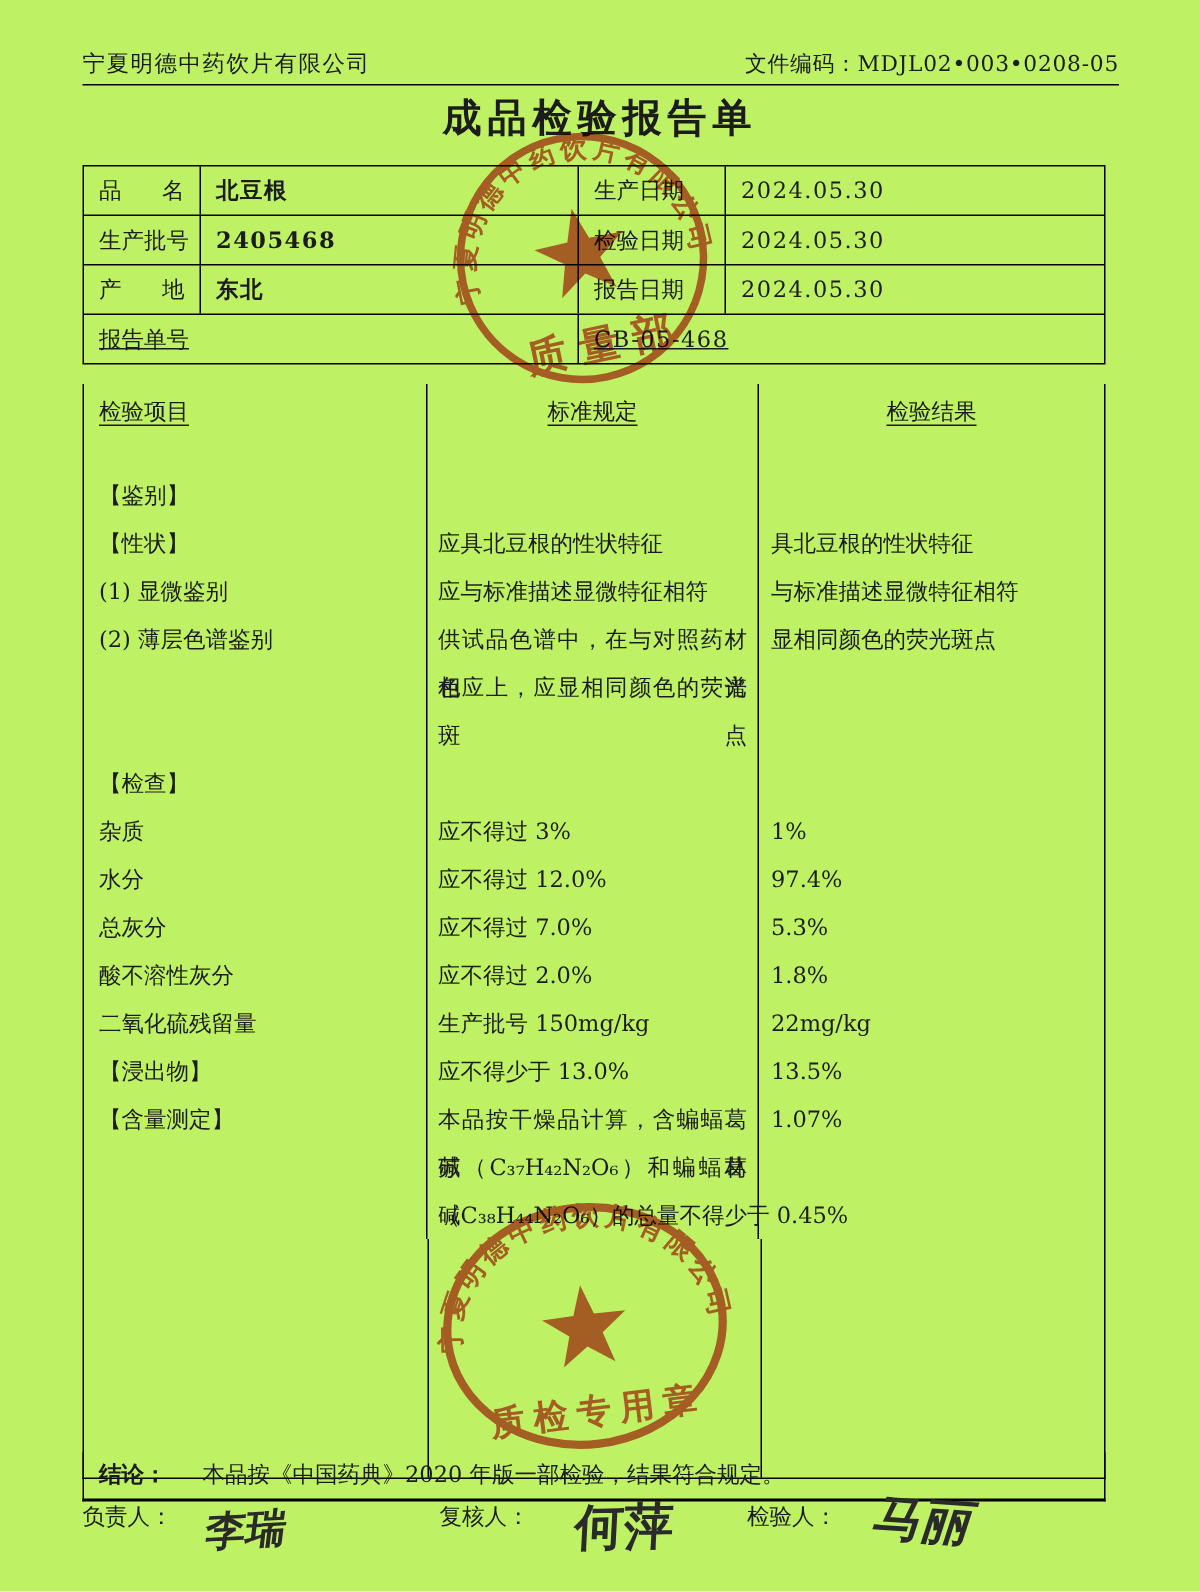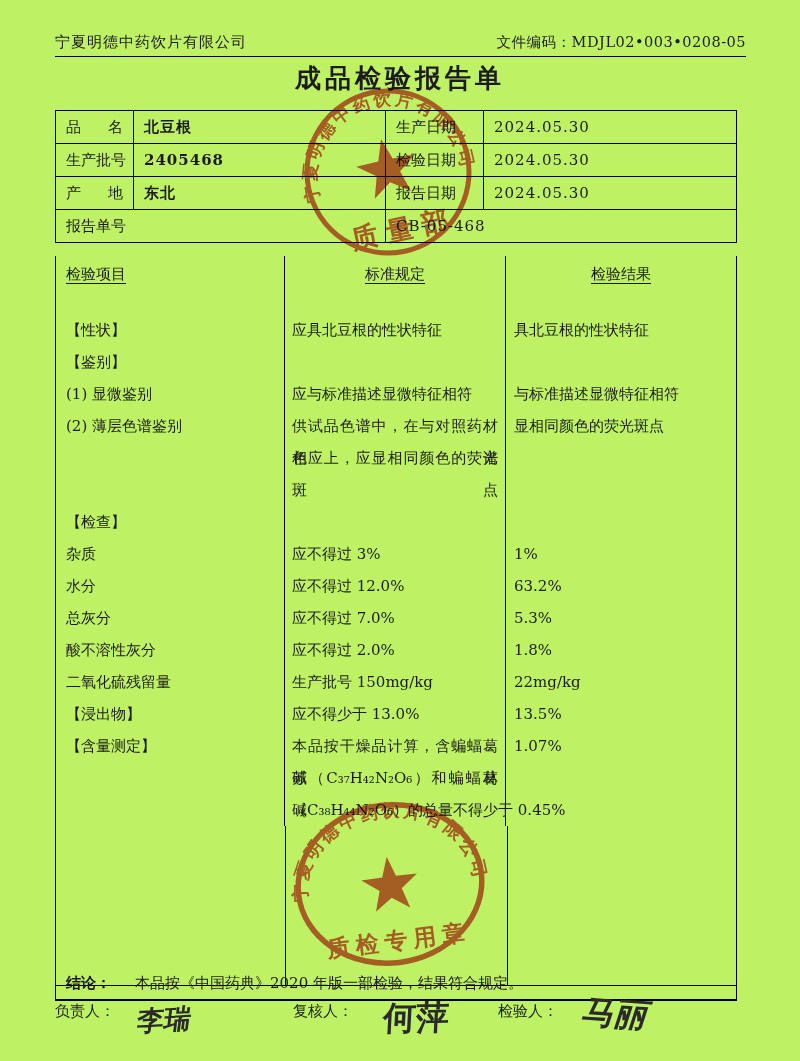--- a/index.html
+++ b/index.html
@@ -11,21 +11,21 @@
   
   .header-company{position:absolute;left:55px;top:33px;font-size:15px;letter-spacing:1px;}
   .header-code{position:absolute;right:54px;top:33px;font-size:14.5px;letter-spacing:.5px;}
   .header-rule{position:absolute;left:55px;top:56px;width:691px;border-top:1.5px solid #000;}
   .title{position:absolute;left:0;top:61px;width:100%;text-align:center;
          font-size:26px;font-weight:bold;letter-spacing:4px;}
   
   .info-table{position:absolute;left:55px;top:110px;width:682px;box-sizing:border-box;
               border:1.5px solid #000;font-size:15px;}
   .irow{display:flex;height:32px;border-bottom:1.5px solid #000;}
-  .irow:last-child{border-bottom:none;}
+  .irow:last-child{border-bottom:none;text-decoration:underline;}
   .icell{box-sizing:border-box;display:flex;align-items:center;padding:0 10px;white-space:nowrap;}
   .ilabel{width:78px;border-right:1.5px solid #000;}
   .ivalue{width:252px;border-right:1.5px solid #000;letter-spacing:1px;font-weight:bold;}
   .ilabel2{width:98px;border-right:1.5px solid #000;}
   .ivalue2{flex:1;letter-spacing:1px;}
   .ilabel4{width:330px;border-right:1.5px solid #000;}
   .ivalue4{flex:1;letter-spacing:1px;}
   .spread{width:100%;text-align:justify;text-align-last:justify;}
   
   .mid-table{position:absolute;left:55px;top:256px;width:682px;height:730px;box-sizing:border-box;
@@ -109,30 +109,30 @@
   </div>
 
   <div class="mid-table">
     <div class="mhead">
       <div class="mh mh1"><u>检验项目</u></div>
       <div class="mh mh2"><u>标准规定</u></div>
       <div class="mh mh3"><u>检验结果</u></div>
     </div>
 
     <div class="mrow">
+      <div class="c1">【鉴别】</div>
+      <div class="c2"></div>
+      <div class="c3"></div>
+    </div>
+    <div class="mrow">
       <div class="c1">【性状】</div>
       <div class="c2">应具北豆根的性状特征</div>
       <div class="c3">具北豆根的性状特征</div>
     </div>
     <div class="mrow">
-      <div class="c1">【鉴别】</div>
-      <div class="c2"></div>
-      <div class="c3"></div>
-    </div>
-    <div class="mrow">
       <div class="c1">(1) 显微鉴别</div>
       <div class="c2">应与标准描述显微特征相符</div>
       <div class="c3">与标准描述显微特征相符</div>
     </div>
     <div class="mrow">
       <div class="c1">(2) 薄层色谱鉴别</div>
       <div class="c2 j">供试品色谱中，在与对照药材色谱</div>
       <div class="c3">显相同颜色的荧光斑点</div>
     </div>
     <div class="mrow">
@@ -151,21 +151,21 @@
       <div class="c3"></div>
     </div>
     <div class="mrow">
       <div class="c1">杂质</div>
       <div class="c2">应不得过 3%</div>
       <div class="c3">1%</div>
     </div>
     <div class="mrow">
       <div class="c1">水分</div>
       <div class="c2">应不得过 12.0%</div>
-      <div class="c3">63.2%</div>
+      <div class="c3">97.4%</div>
     </div>
     <div class="mrow">
       <div class="c1">总灰分</div>
       <div class="c2">应不得过 7.0%</div>
       <div class="c3">5.3%</div>
     </div>
     <div class="mrow">
       <div class="c1">酸不溶性灰分</div>
       <div class="c2">应不得过 2.0%</div>
       <div class="c3">1.8%</div>

